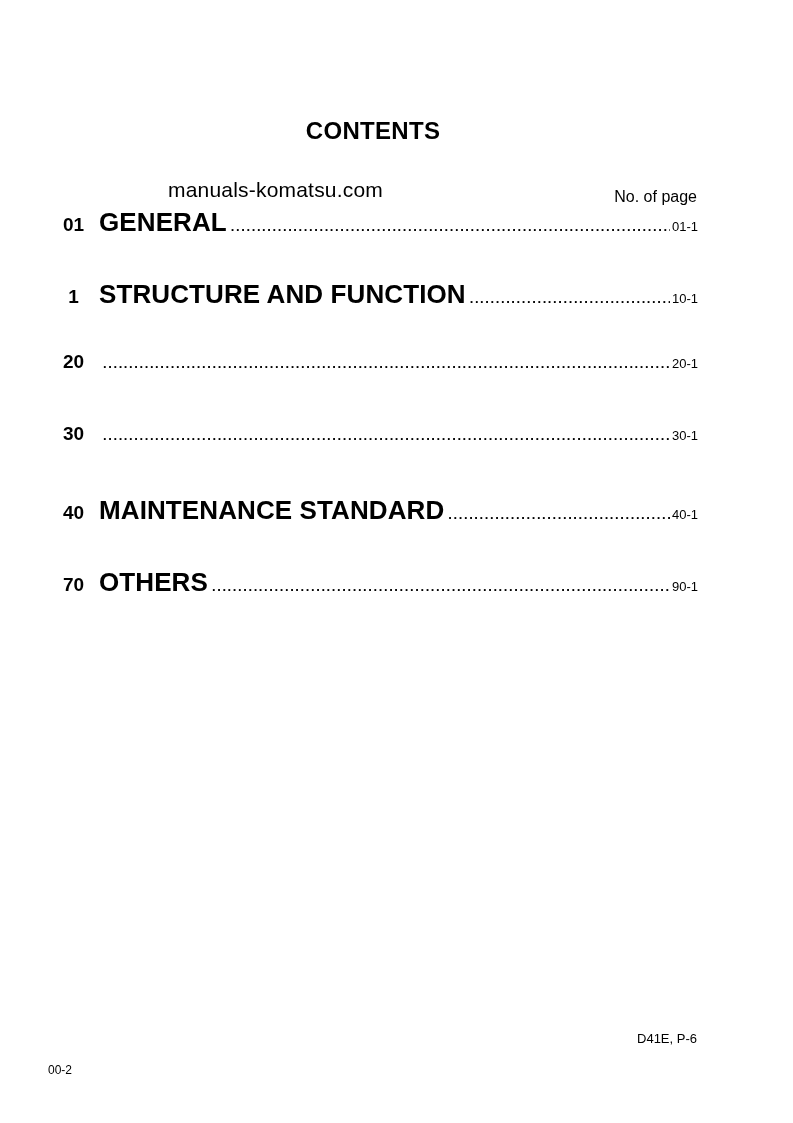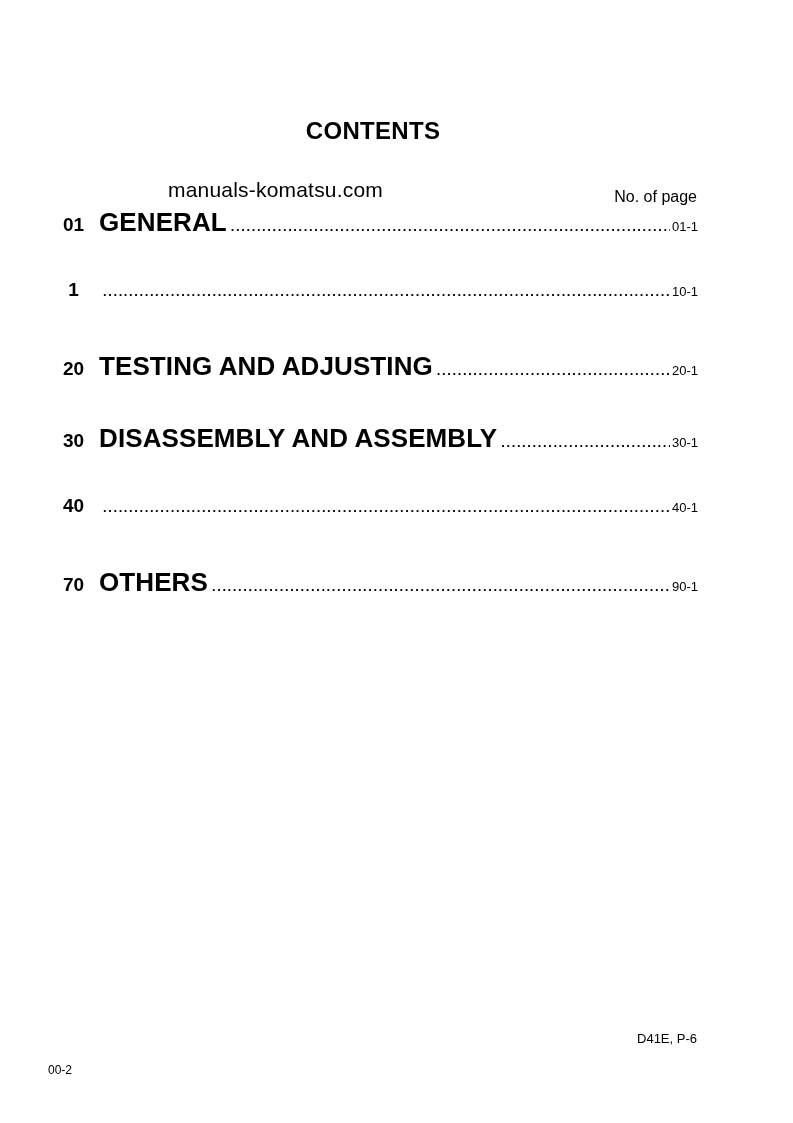--- a/index.html
+++ b/index.html
@@ -104,37 +104,37 @@
 
 <ul class="toc">
   <li class="toc-row">
     <span class="toc-num">01</span>
     <span class="toc-title">GENERAL</span>
     <span class="toc-leader">......................................................................................................................................................</span>
     <span class="toc-page">01-1</span>
   </li>
   <li class="toc-row">
     <span class="toc-num">1</span>
+    <span class="toc-title">STRUCTURE AND FUNCTION</span>
     <span class="toc-leader">......................................................................................................................................................</span>
     <span class="toc-page">10-1</span>
   </li>
   <li class="toc-row">
     <span class="toc-num">20</span>
-    <span class="toc-title">TESTING AND ADJUSTING</span>
     <span class="toc-leader">......................................................................................................................................................</span>
     <span class="toc-page">20-1</span>
   </li>
   <li class="toc-row">
     <span class="toc-num">30</span>
-    <span class="toc-title">DISASSEMBLY AND ASSEMBLY</span>
     <span class="toc-leader">......................................................................................................................................................</span>
     <span class="toc-page">30-1</span>
   </li>
   <li class="toc-row">
     <span class="toc-num">40</span>
+    <span class="toc-title">MAINTENANCE STANDARD</span>
     <span class="toc-leader">......................................................................................................................................................</span>
     <span class="toc-page">40-1</span>
   </li>
   <li class="toc-row">
     <span class="toc-num">70</span>
     <span class="toc-title">OTHERS</span>
     <span class="toc-leader">......................................................................................................................................................</span>
     <span class="toc-page">90-1</span>
   </li>
 </ul>

